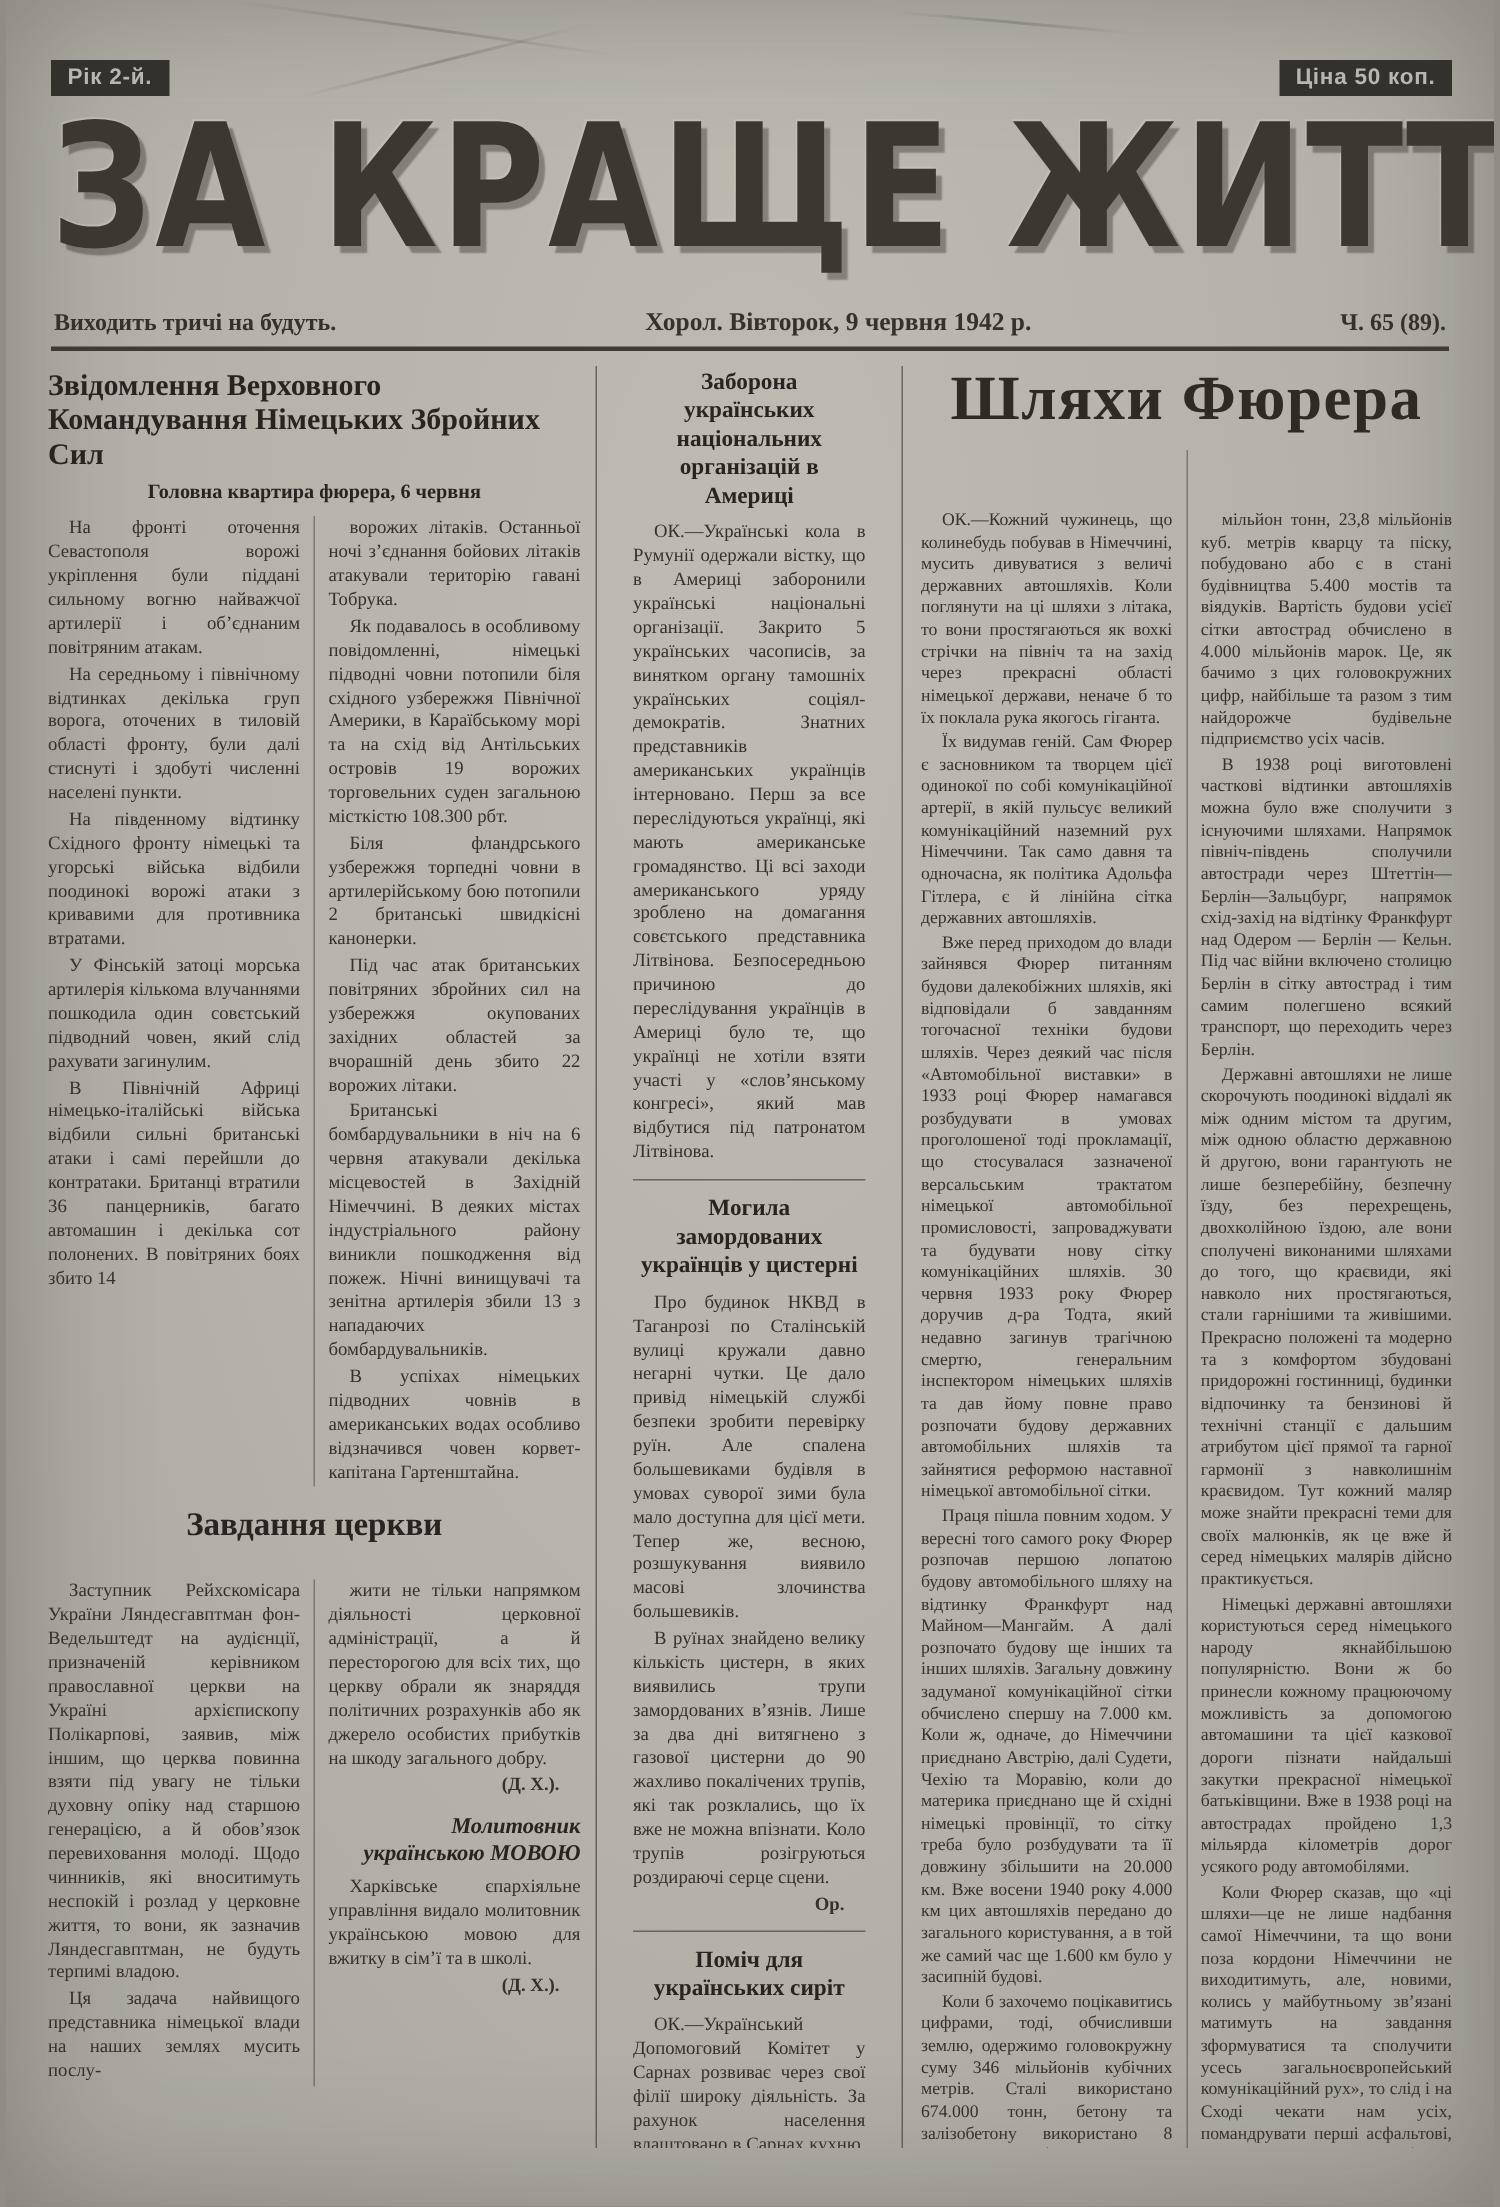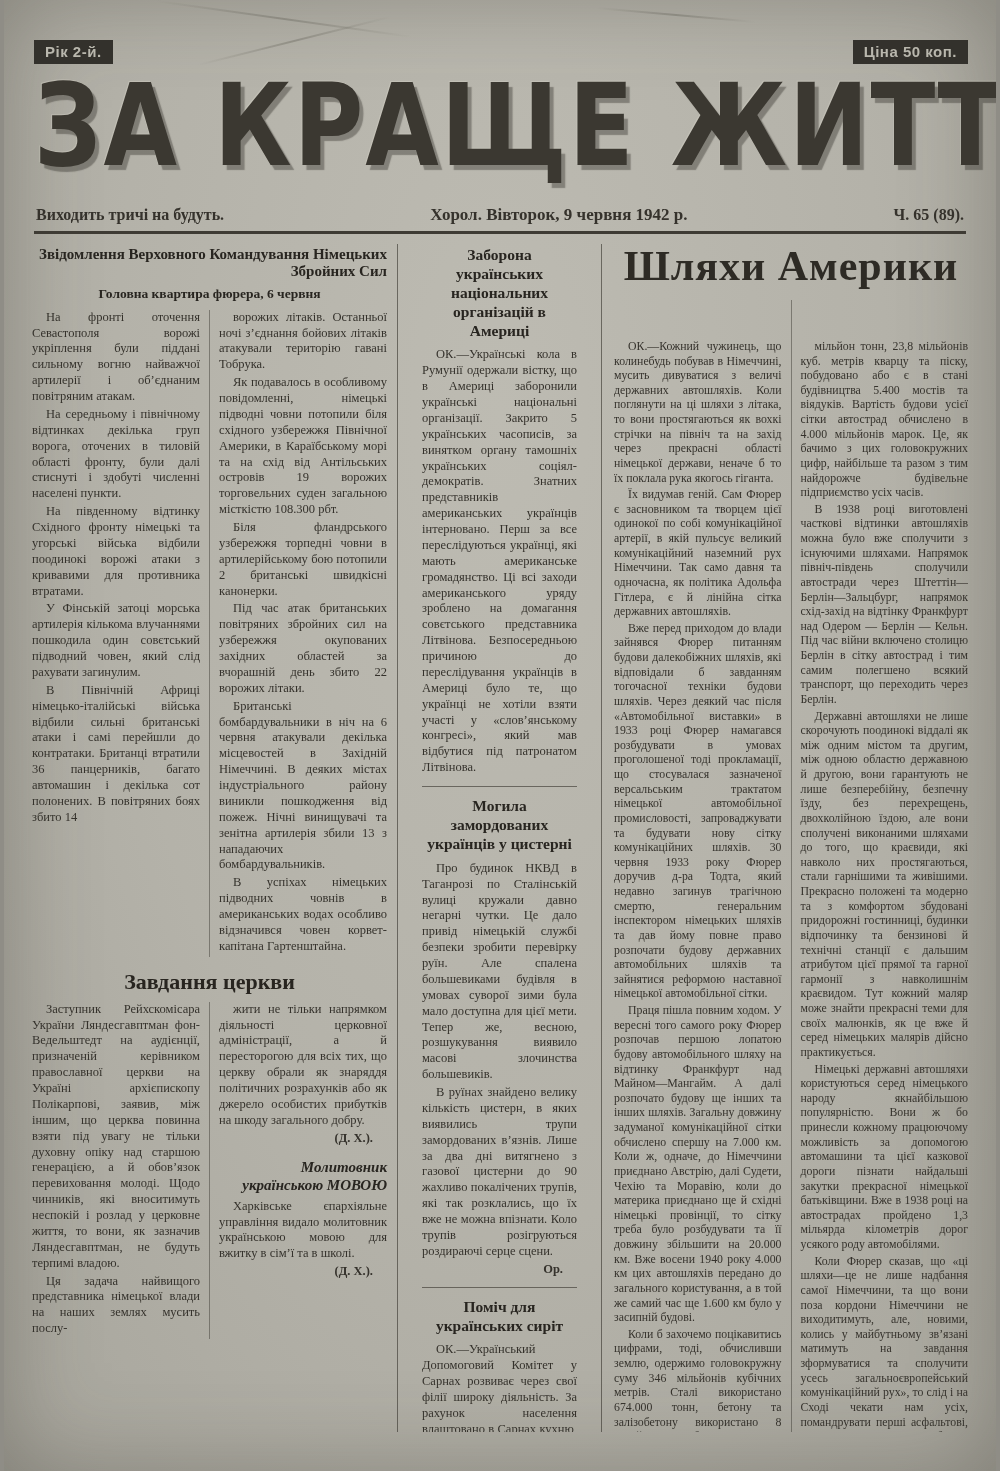--- a/index.html
+++ b/index.html
@@ -48,23 +48,23 @@
   .twocol { display:flex; align-items:stretch; }
   .twocol .subcol { flex:1; min-width:0; }
   .twocol .subcol + .subcol { border-left:1px solid rgba(52,49,42,.45); padding-left:9px; margin-left:9px; }
 
   .body p { margin:0 0 2px; text-indent:14px; text-align:justify; }
   .col-left .body { font-size:12.5px; line-height:1.27; }
   .col-middle .body { font-size:12.5px; line-height:1.27; }
   .col-right .body { font-size:11.8px; line-height:1.24;margin-top:39px; }
 
   h1,h2,h3 { font-weight:bold; color:#282520; }
-  .report-heading { font-size:15px; text-align:right; line-height:1.16; margin:2px 0 5px; }
+  .report-heading { font-size:20px; text-align:left; line-height:1.16; margin:2px 0 5px; }
   .report-subheading { font-size:13.5px; text-align:center; margin:0 0 8px; }
-  .church-heading { font-size:22px; text-align:center; margin:12px 0 7px; }
+  .church-heading { font-size:22px; text-align:center; margin:12px 0 24px; }
   .prayer-heading { font-size:15px; text-align:right; line-height:1.2; margin:12px 0 5px;font-style:italic; }
   .mid-heading { font-size:15.5px; text-align:center; line-height:1.22; margin:2px 0 7px; }
   .mid-article + .mid-article { border-top:1px solid rgba(52,49,42,.6); margin-top:10px; padding-top:8px; }
   .fuehrer-heading { font-size:42px; text-align:center; letter-spacing:1px; line-height:1.05; margin:0 0 12px; color:#2e2b25; }
 
   .sig { text-align:right; font-weight:bold; font-size:12.5px; padding-right:14px; margin:2px 0 0; }
 </style>
 </head>
 <body>
 
@@ -161,21 +161,21 @@
         <h2 class="mid-heading">Пошта на Україні</h2>
         <div class="body">
             <p>По містах Правобережної України вже налагоджено нормальний поштовий зв’язок. Сполучені такі міста: Кам’янець, Рівне, Житомир, Бердичів, Вінниця, Київ та інші.</p>
           </div>
 
       </article>
     </section>
 
     <section class="colgroup col-right">
       <article>
-        <h2 class="fuehrer-heading">Шляхи Америки</h2>
+        <h2 class="fuehrer-heading">Шляхи Фюрера</h2>
         <div class="twocol">
           <div class="subcol body">
               <p>ОК.—Кожний чужинець, що колинебудь побував в Німеччині, мусить дивуватися з величі державних автошляхів. Коли поглянути на ці шляхи з літака, то вони простягаються як вохкі стрічки на північ та на захід через прекрасні області німецької держави, неначе б то їх поклала рука якогось гіганта.</p>
               <p>Їх видумав геній. Сам Фюрер є засновником та творцем цієї одинокої по собі комунікаційної артерії, в якій пульсує великий комунікаційний наземний рух Німеччини. Так само давня та одночасна, як політика Адольфа Гітлера, є й лінійна сітка державних автошляхів.</p>
               <p>Вже перед приходом до влади зайнявся Фюрер питанням будови далекобіжних шляхів, які відповідали б завданням тогочасної техніки будови шляхів. Через деякий час після «Автомобільної виставки» в 1933 році Фюрер намагався розбудувати в умовах проголошеної тоді прокламації, що стосувалася зазначеної версальським трактатом німецької автомобільної промисловості, запроваджувати та будувати нову сітку комунікаційних шляхів. 30 червня 1933 року Фюрер доручив д-ра Тодта, який недавно загинув трагічною смертю, генеральним інспектором німецьких шляхів та дав йому повне право розпочати будову державних автомобільних шляхів та зайнятися реформою наставної німецької автомобільної сітки.</p>
               <p>Праця пішла повним ходом. У вересні того самого року Фюрер розпочав першою лопатою будову автомобільного шляху на відтинку Франкфурт над Майном—Мангайм. А далі розпочато будову ще інших та інших шляхів. Загальну довжину задуманої комунікаційної сітки обчислено спершу на 7.000 км. Коли ж, одначе, до Німеччини приєднано Австрію, далі Судети, Чехію та Моравію, коли до материка приєднано ще й східні німецькі провінції, то сітку треба було розбудувати та її довжину збільшити на 20.000 км. Вже восени 1940 року 4.000 км цих автошляхів передано до загального користування, а в той же самий час ще 1.600 км було у засипній будові.</p>
               <p>Коли б захочемо поцікавитись цифрами, тоді, обчисливши землю, одержимо головокружну суму 346 мільйонів кубічних метрів. Сталі використано 674.000 тонн, бетону та залізобетону використано 8 мільйонів кубічних метрів, цементу — 535</p>
             </div>
           <div class="subcol">
             <div class="body">

